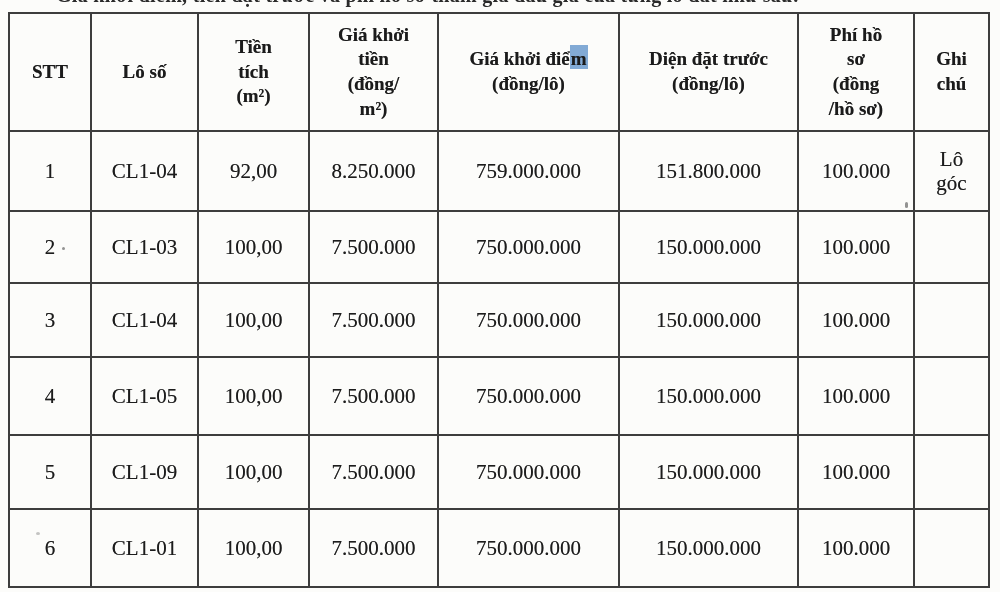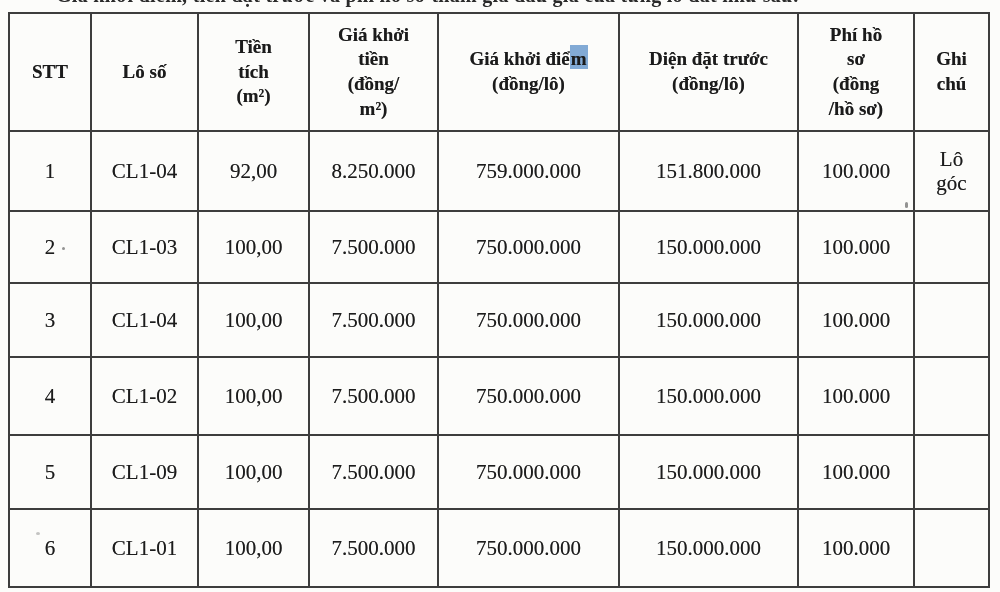--- a/index.html
+++ b/index.html
@@ -128,21 +128,21 @@
         <td>CL1-04</td>
         <td>100,00</td>
         <td>7.500.000</td>
         <td>750.000.000</td>
         <td>150.000.000</td>
         <td>100.000</td>
         <td></td>
       </tr>
       <tr class="r3">
         <td>4</td>
-        <td>CL1-02</td>
+        <td>CL1-05</td>
         <td>100,00</td>
         <td>7.500.000</td>
         <td>750.000.000</td>
         <td>150.000.000</td>
         <td>100.000</td>
         <td></td>
       </tr>
       <tr class="r4">
         <td>5</td>
         <td>CL1-09</td>

